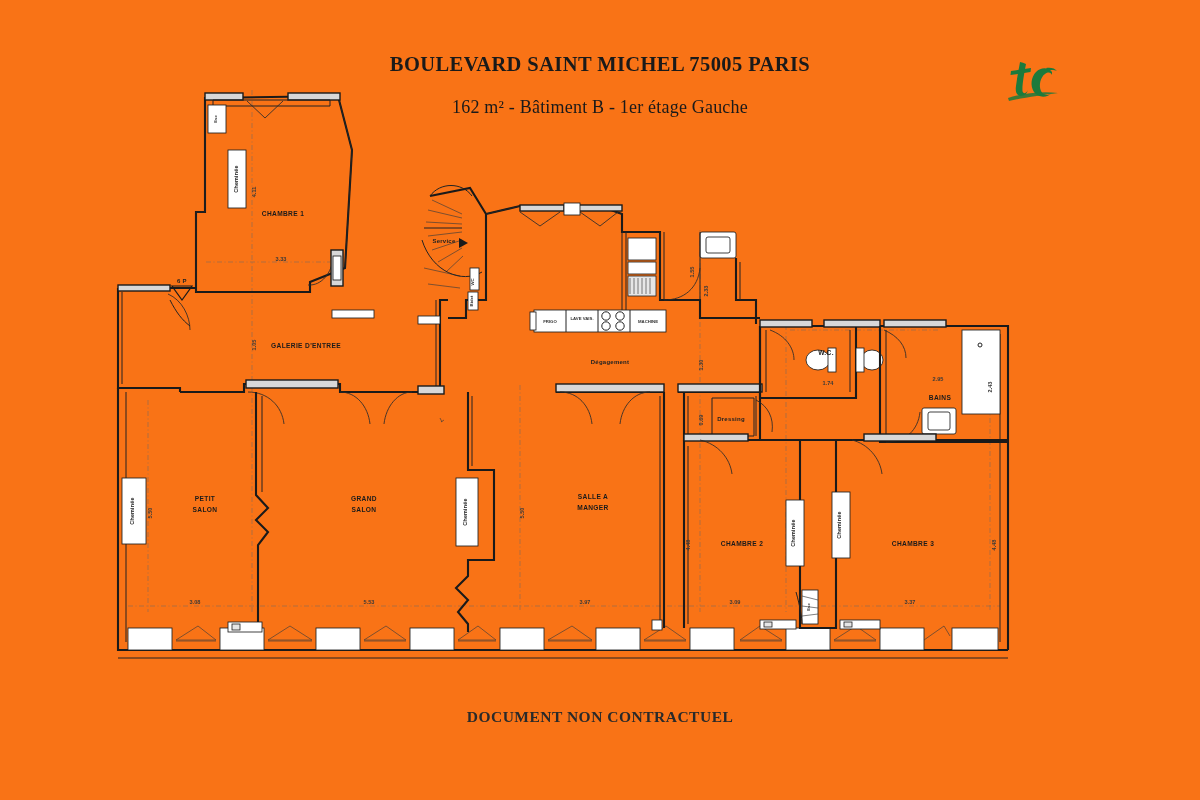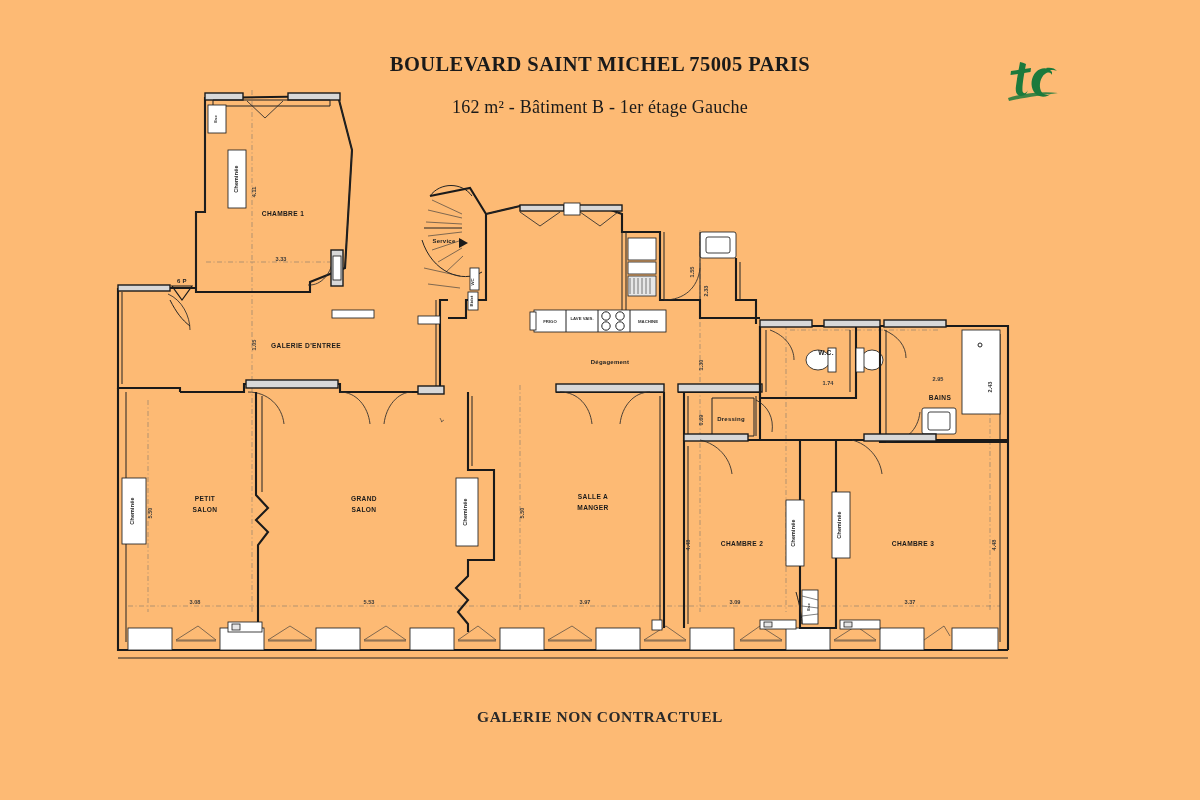--- a/index.html
+++ b/index.html
@@ -12,21 +12,21 @@
     width: 1200px;
     height: 800px;
     position: relative;
     font-family: "Liberation Sans", sans-serif;
     overflow: hidden;
   }
   #page {
     position: relative;
     width: 1200px;
     height: 800px;
-    background: #fdba74;
+    background: #f97316;
   }
   .title-block {
     position: absolute;
     top: 52px;
     left: 0;
     width: 1200px;
     text-align: center;
     pointer-events: none;
   }
   .title-line1 {
@@ -475,15 +475,15 @@
       <text class="dim" x="828" y="385">1.74</text>
       <text class="dim" x="938" y="381">2.95</text>
       <text class="dim" transform="translate(992,387) rotate(-90)">2.43</text>
 
       <text class="dim" transform="translate(694,272) rotate(-90)">1.55</text>
       <text class="dim" transform="translate(708,291) rotate(-90)">2.33</text>
     </g>
 
   </svg>
 
-  <div class="footer-note">GALERIE NON CONTRACTUEL</div>
+  <div class="footer-note">DOCUMENT NON CONTRACTUEL</div>
 
 </div>
 
 </body></html>

